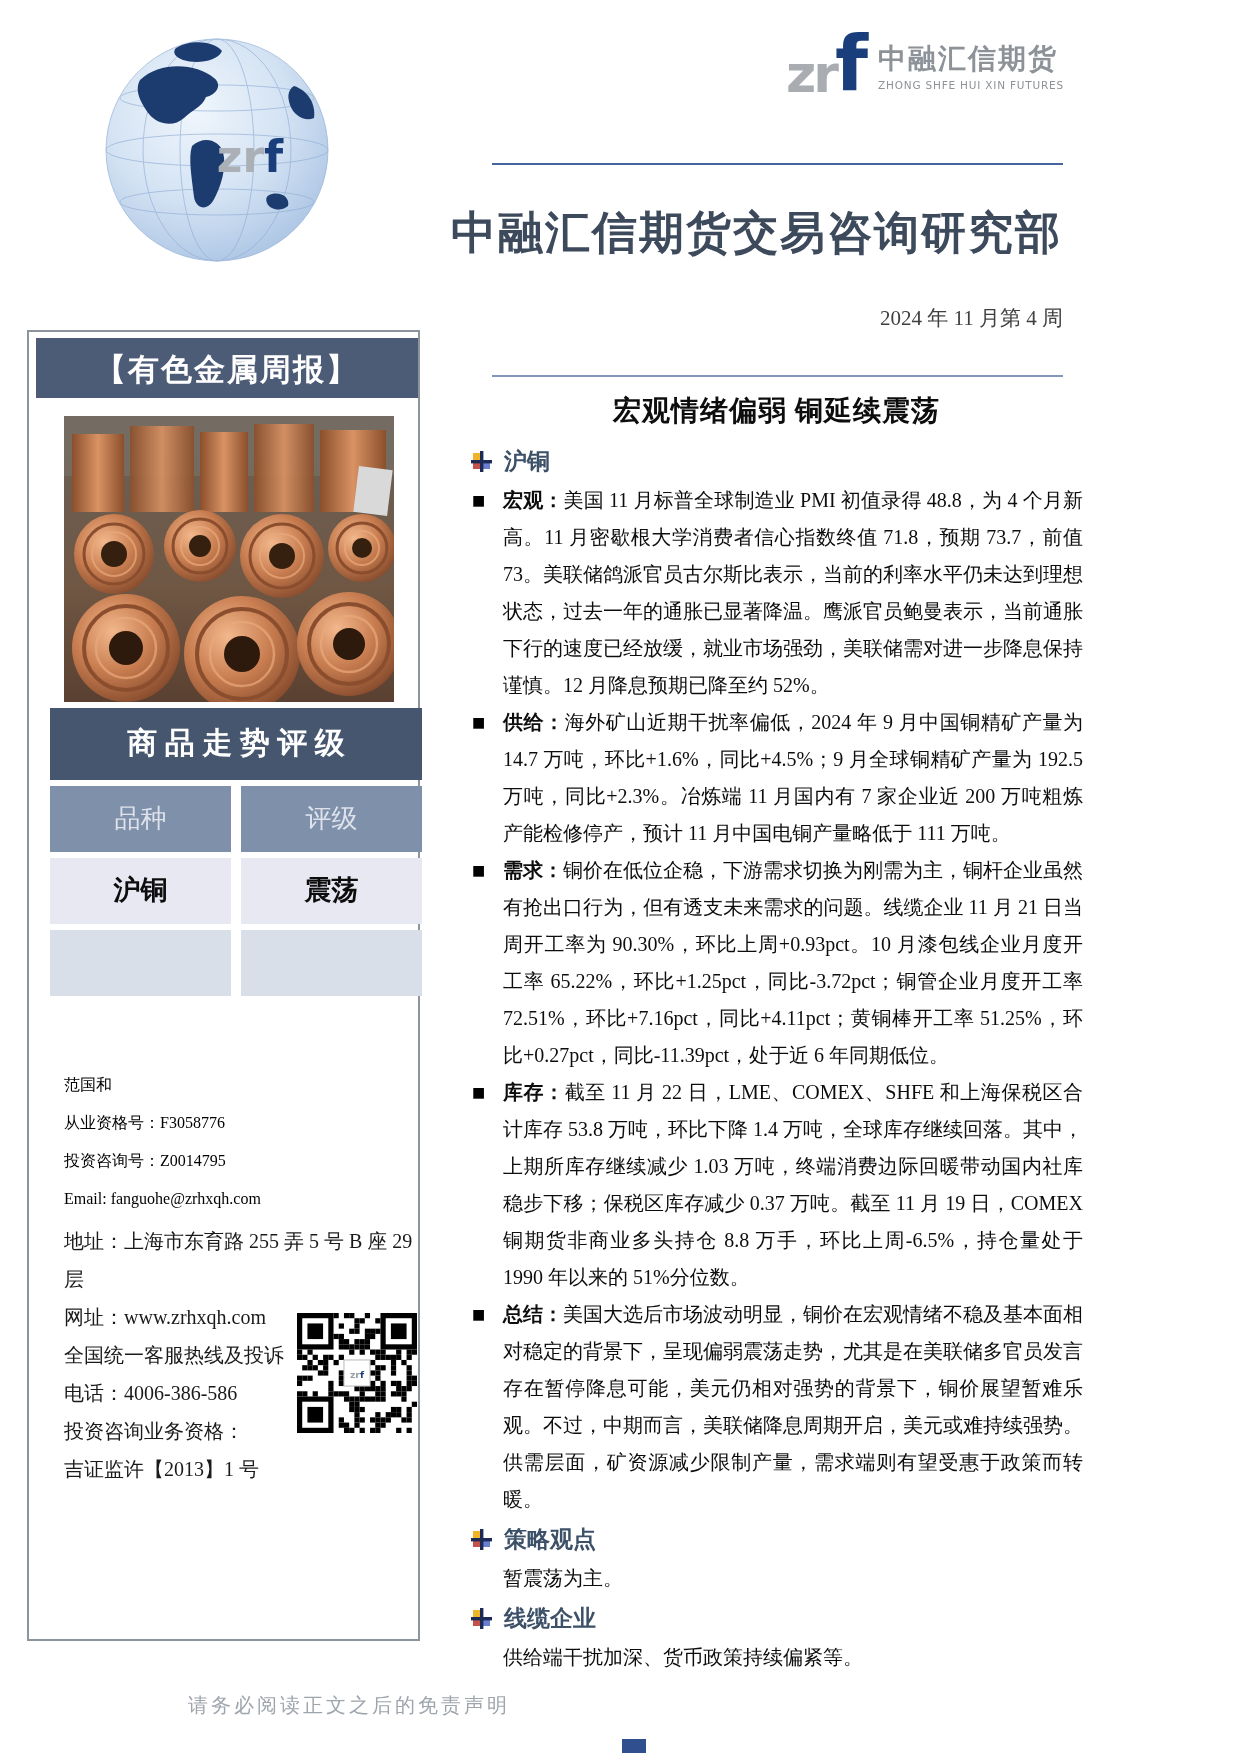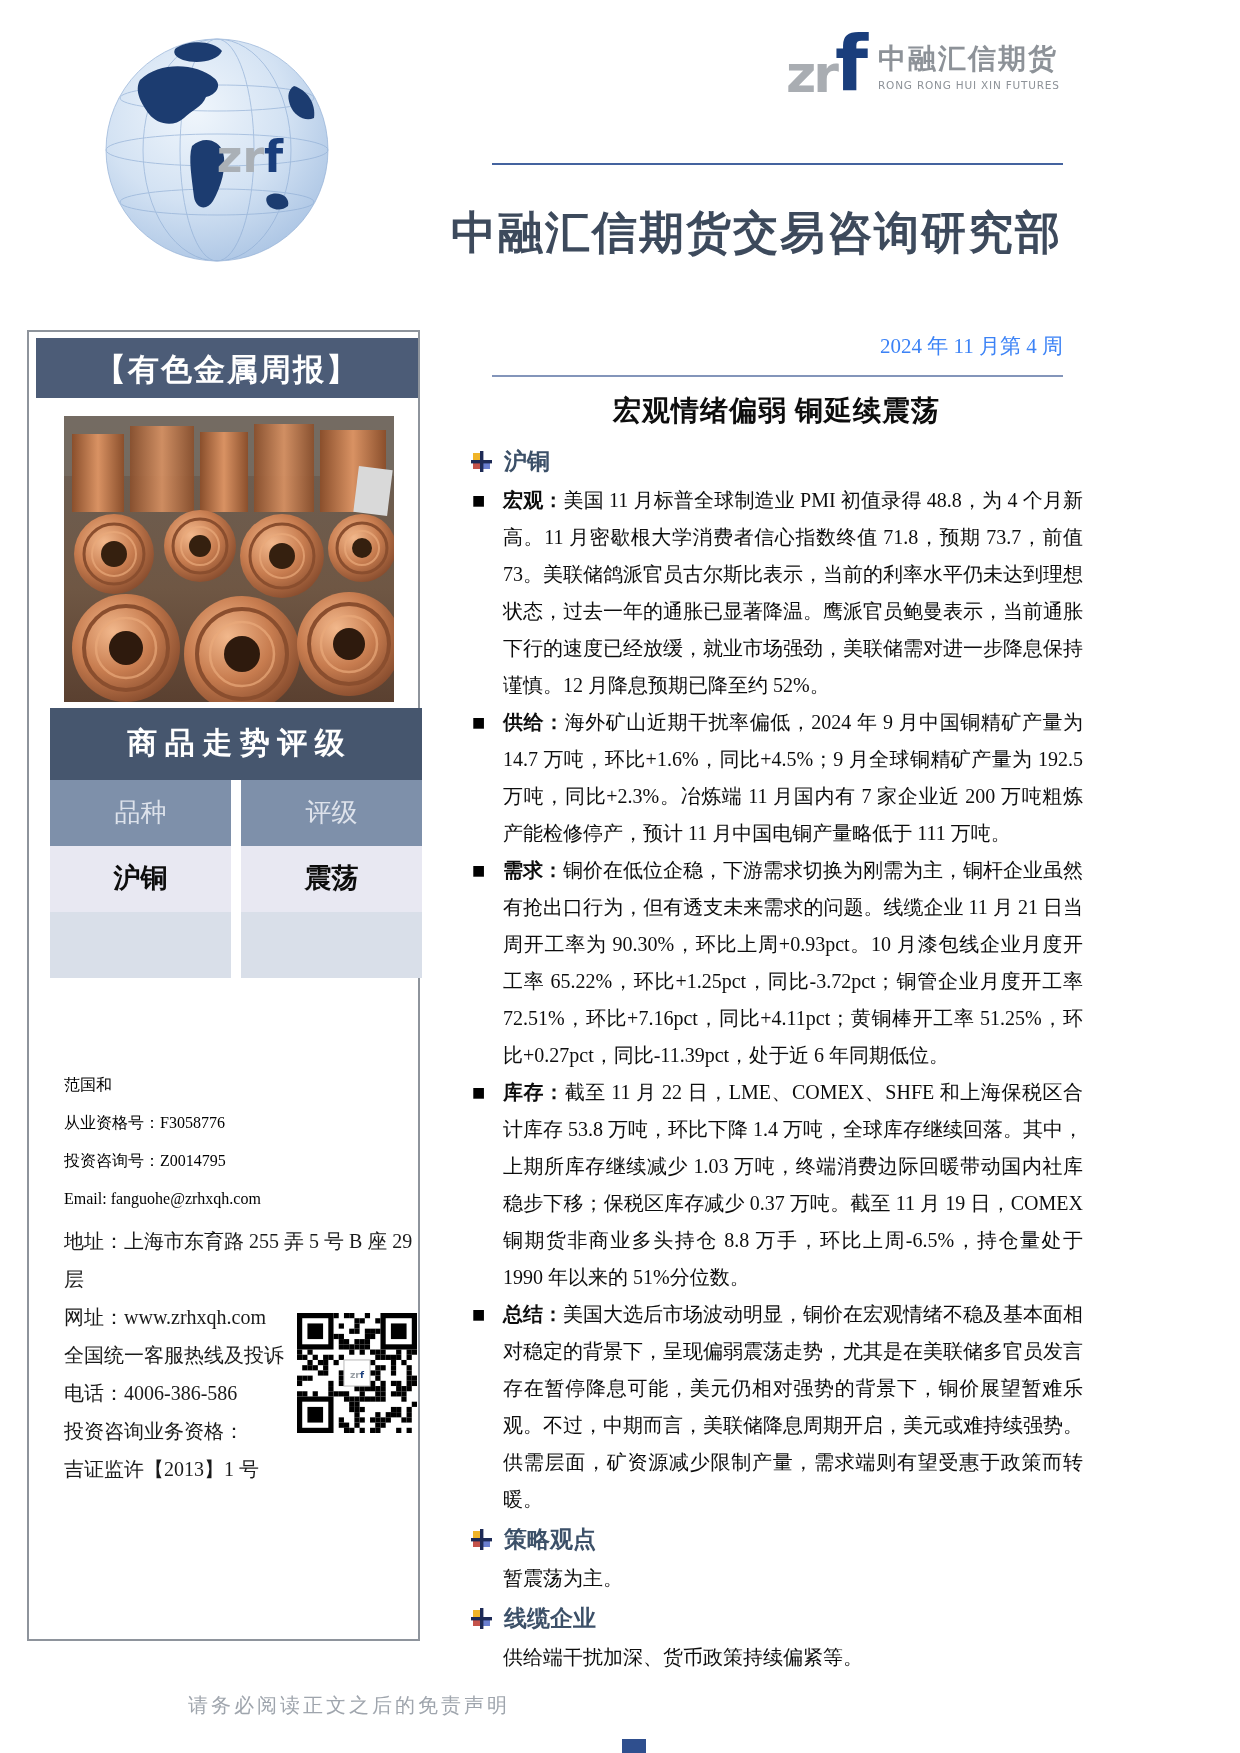--- a/index.html
+++ b/index.html
@@ -15,33 +15,33 @@
   .brand-text{margin-left:10px;margin-top:10px;}
   .brand-cn{font-size:28px;font-weight:bold;color:#8d9298;letter-spacing:2px;line-height:1.1;}
   .brand-en{font-size:10.5px;color:#8d9298;letter-spacing:0.8px;margin-top:4px;}
 
   .rule{position:absolute;height:2px;}
   .rule1{left:492px;top:163px;width:571px;background:#44639f;}
   .rule2{left:492px;top:375px;width:571px;background:#8395ba;}
 
   .dept-title{position:absolute;left:450px;top:206px;width:613px;margin:0;text-align:center;
               font-size:45px;font-weight:bold;color:#3d4a5c;letter-spacing:2px;line-height:1.2;}
-  .issue-date{position:absolute;left:450px;top:332px;width:613px;text-align:right;
-              font-size:21px;color:#3b82f6;}
+  .issue-date{position:absolute;left:450px;top:304px;width:613px;text-align:right;
+              font-size:21px;color:#404040;}
 
   
   .sidebar{position:absolute;left:27px;top:330px;width:393px;height:1311px;
            border:2px solid #8e949c;box-sizing:border-box;background:#fff;}
   .banner{position:absolute;left:7px;right:0;top:6px;height:60px;background:#4c5c77;color:#fff;
           font-size:31px;font-weight:bold;text-align:center;line-height:64px;letter-spacing:2px;}
   .copper{position:absolute;left:35px;top:84px;width:330px;height:286px;}
   .rtable{position:absolute;left:21px;top:376px;width:372px;font-family:"Liberation Serif",serif;}
   .tbl-title{height:72px;background:#46566e;color:#fff;font-size:30px;font-weight:bold;
              text-align:center;line-height:70px;}
-  .tbl-row{display:flex;gap:10px;}
+  .tbl-row{display:flex;gap:10px;margin-top:6px;}
   .tbl-row .cell{flex:1;height:66px;text-align:center;}
   .tbl-row.head .cell{background:#7e90aa;color:#dde2eb;font-size:26px;line-height:66px;}
   .tbl-row.data .cell{background:#e8e8f2;color:#0d0d0d;font-size:27px;font-weight:bold;line-height:64px;}
   .tbl-row.empty .cell{background:#d9dfe9;}
   .analyst{position:absolute;left:35px;top:706px;font-size:16px;line-height:38px;color:#000000;margin-top:28px;}
   .contact{position:absolute;left:35px;top:890px;font-size:20px;line-height:38px;color:#1a1a1a;}
   .contact .addr{width:358px;}
   .qr{position:absolute;left:268px;top:981px;width:120px;height:120px;}
 
   
@@ -90,21 +90,21 @@
       <path d="M168,170 c10,-2 18,4 16,12 c-7,6 -18,4 -21,-3 c-2,-5 0,-8 5,-9 z"></path>
     </g>
     <text x="146" y="148" text-anchor="middle" font-family="DejaVu Sans, sans-serif" font-weight="bold" font-size="44"><tspan fill="#aab0b6">zr</tspan><tspan fill="#1a3e7c">f</tspan></text>
   </svg>
 
   <div class="brand">
     <span class="logo-zr">zr</span>
     <span class="logo-f">f</span>
     <div class="brand-text">
       <div class="brand-cn">中融汇信期货</div>
-      <div class="brand-en">RONG RONG HUI XIN FUTURES</div>
+      <div class="brand-en">ZHONG SHFE HUI XIN FUTURES</div>
     </div>
   </div>
 
   <div class="rule rule1"></div>
   <h1 class="dept-title">中融汇信期货交易咨询研究部</h1>
   <div class="issue-date">2024 年 11 月第 4 周</div>
   <div class="rule rule2"></div>
 
   <aside class="sidebar">
     <div class="banner">【有色金属周报】</div>

